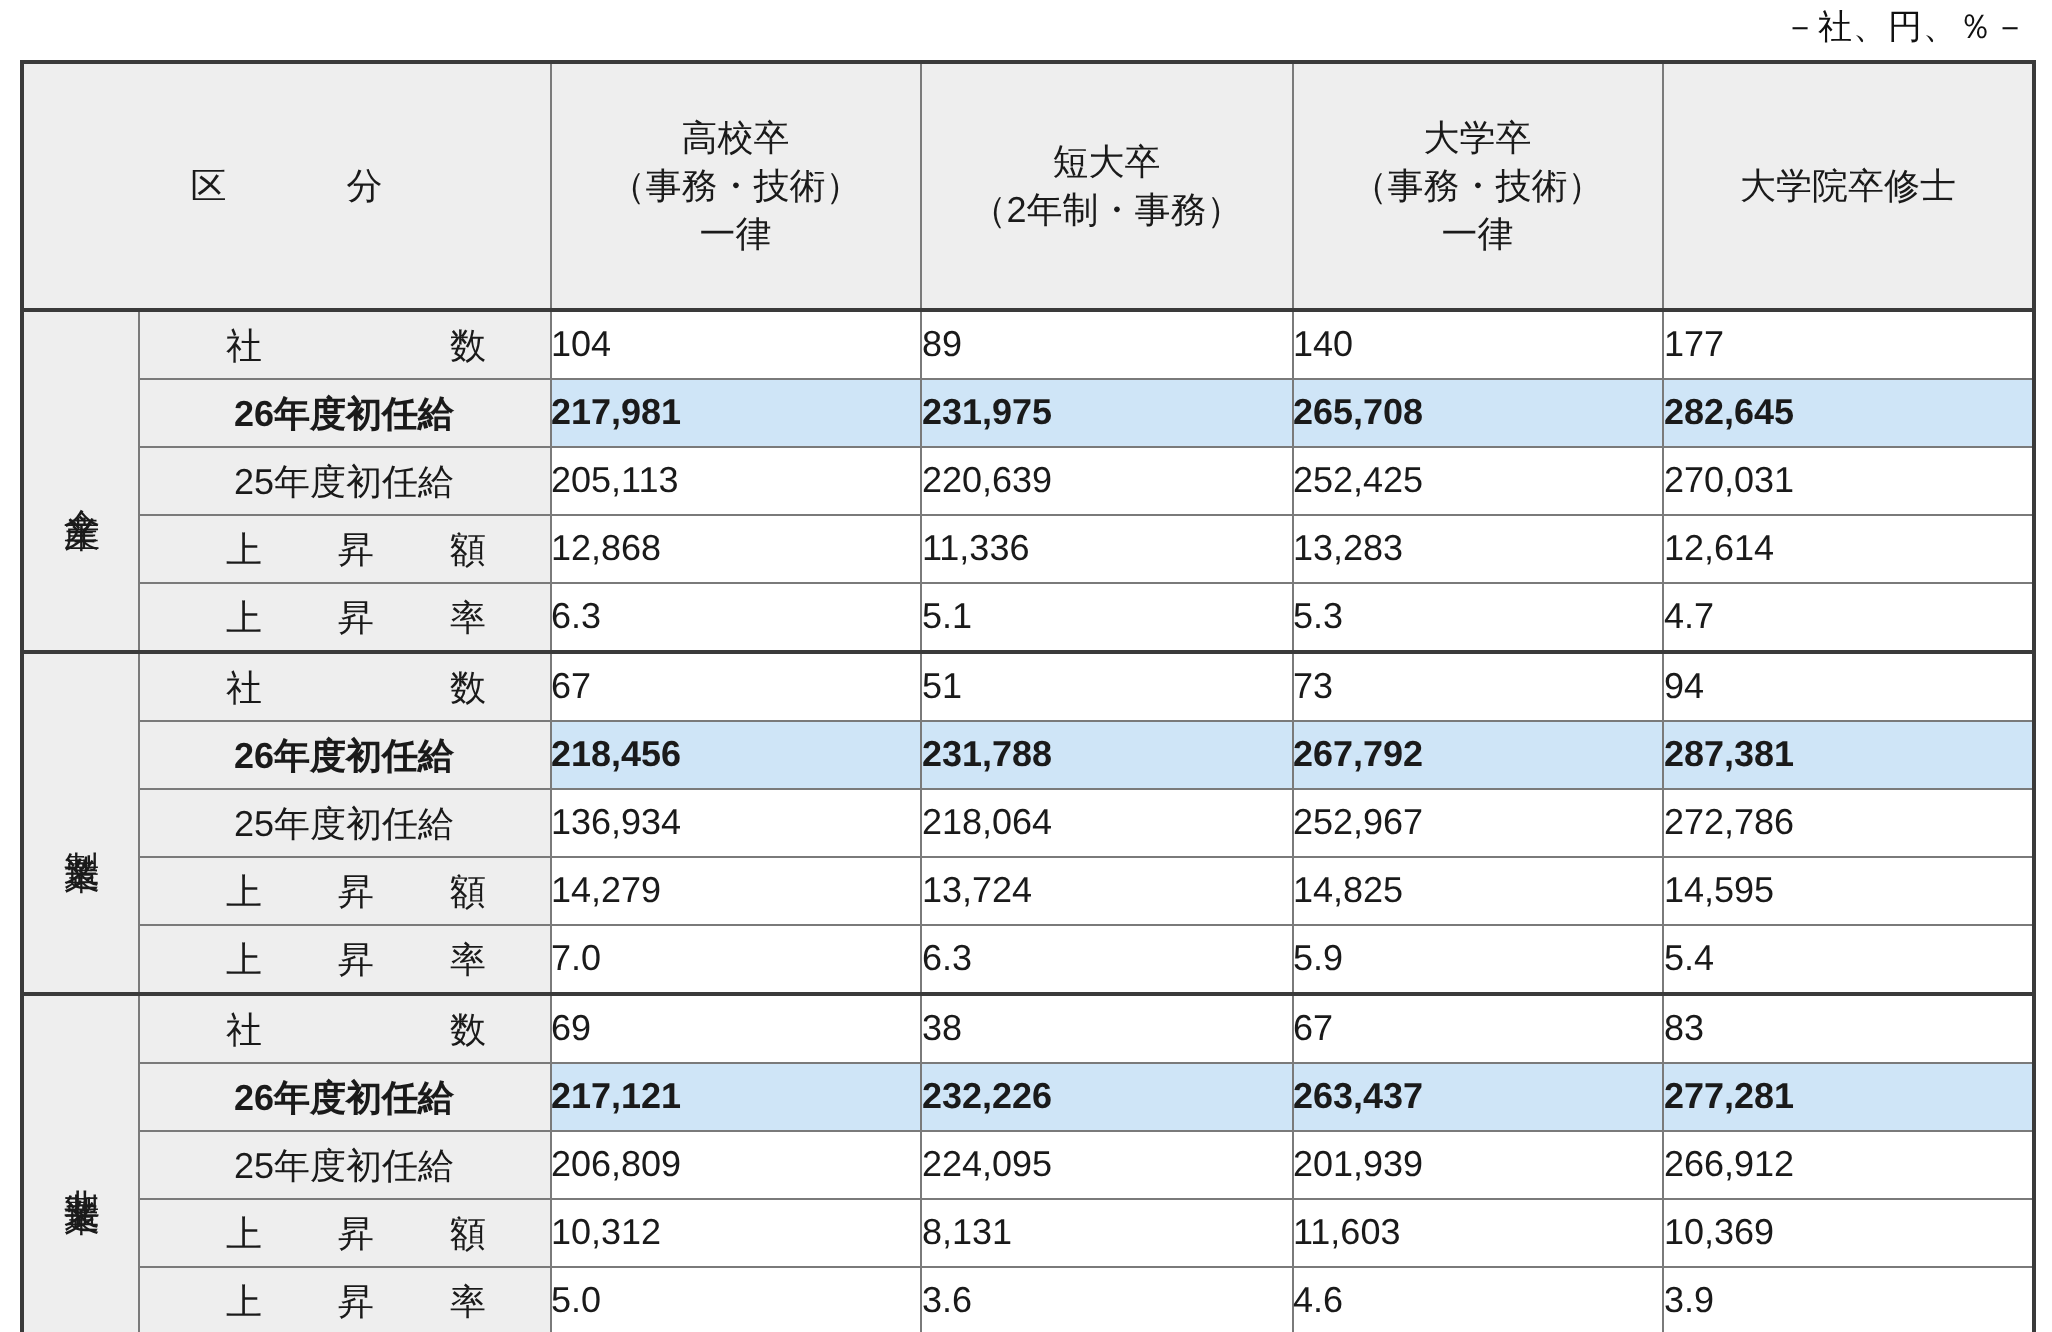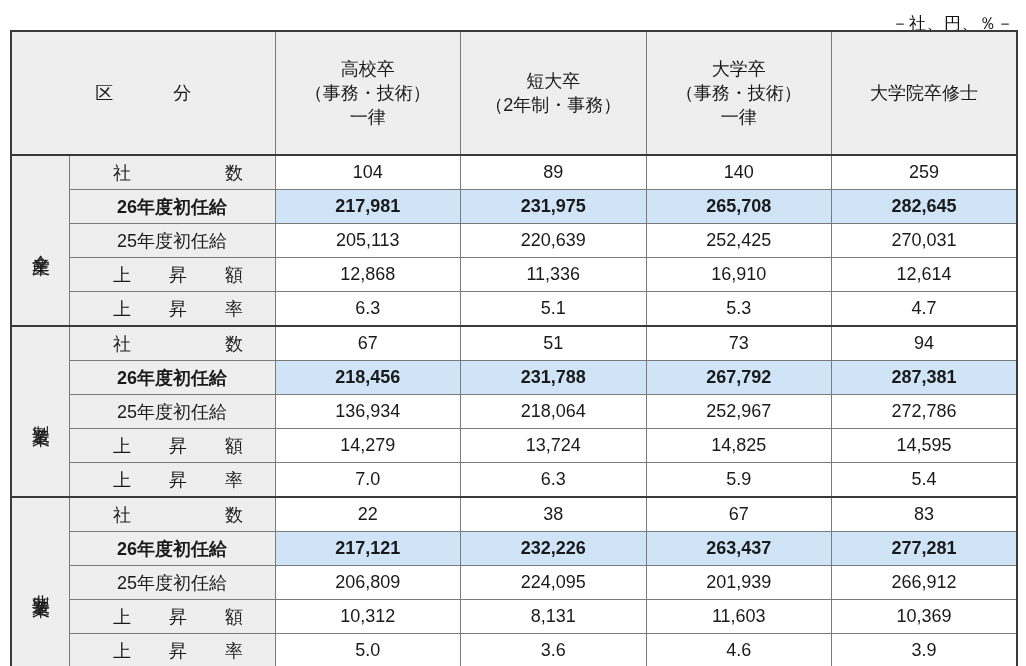--- a/index.html
+++ b/index.html
@@ -15,21 +15,21 @@
     overflow: hidden;
   }
   .page {
     position: relative;
     width: 1026px;
     height: 666px;
     box-sizing: border-box;
   }
   .unit-note {
     position: absolute;
-    top: 12px;
+    top: 2px;
     right: 12px;
     font-size: 17px;
     letter-spacing: 0.5px;
     color: #111;
     white-space: nowrap;
   }
   .table-wrap {
     position: absolute;
     top: 30px;
     left: 10px;
@@ -101,21 +101,21 @@
   }
   td.rowlabel.spaced {
     letter-spacing: 10px;
     padding-left: 22px;
   }
   td.rowlabel.bold {
     font-weight: bold;
     letter-spacing: 0;
   }
   td.num {
-    text-align: center;
+    text-align: left;
     padding-right: 12px;
     font-size: 19px;
     white-space: nowrap;
   }
   tr.highlight td.num {
     background: #cfe5f7;
     font-weight: bold;
   }
   tr.group-start td {
     border-top: 2px solid #3a3a3a;
@@ -166,41 +166,41 @@
       <tbody>
 
         <tr class="group-start">
           <td class="cat-vert" rowspan="5">
             <span class="vtext">全産業</span>
           </td>
           <td class="rowlabel spaced">社　　　数</td>
           <td class="num">104</td>
           <td class="num">89</td>
           <td class="num">140</td>
-          <td class="num">259</td>
+          <td class="num">177</td>
         </tr>
         <tr class="highlight">
           <td class="rowlabel bold">26年度初任給</td>
           <td class="num">217,981</td>
           <td class="num">231,975</td>
           <td class="num">265,708</td>
           <td class="num">282,645</td>
         </tr>
         <tr>
           <td class="rowlabel">25年度初任給</td>
           <td class="num">205,113</td>
           <td class="num">220,639</td>
           <td class="num">252,425</td>
           <td class="num">270,031</td>
         </tr>
         <tr>
           <td class="rowlabel spaced">上　昇　額</td>
           <td class="num">12,868</td>
           <td class="num">11,336</td>
-          <td class="num">16,910</td>
+          <td class="num">13,283</td>
           <td class="num">12,614</td>
         </tr>
         <tr>
           <td class="rowlabel spaced">上　昇　率</td>
           <td class="num">6.3</td>
           <td class="num">5.1</td>
           <td class="num">5.3</td>
           <td class="num">4.7</td>
         </tr>
 
@@ -241,21 +241,21 @@
           <td class="num">6.3</td>
           <td class="num">5.9</td>
           <td class="num">5.4</td>
         </tr>
 
         <tr class="group-start">
           <td class="cat-vert" rowspan="5">
             <span class="vtext">非製造業</span>
           </td>
           <td class="rowlabel spaced">社　　　数</td>
-          <td class="num">22</td>
+          <td class="num">69</td>
           <td class="num">38</td>
           <td class="num">67</td>
           <td class="num">83</td>
         </tr>
         <tr class="highlight">
           <td class="rowlabel bold">26年度初任給</td>
           <td class="num">217,121</td>
           <td class="num">232,226</td>
           <td class="num">263,437</td>
           <td class="num">277,281</td>

